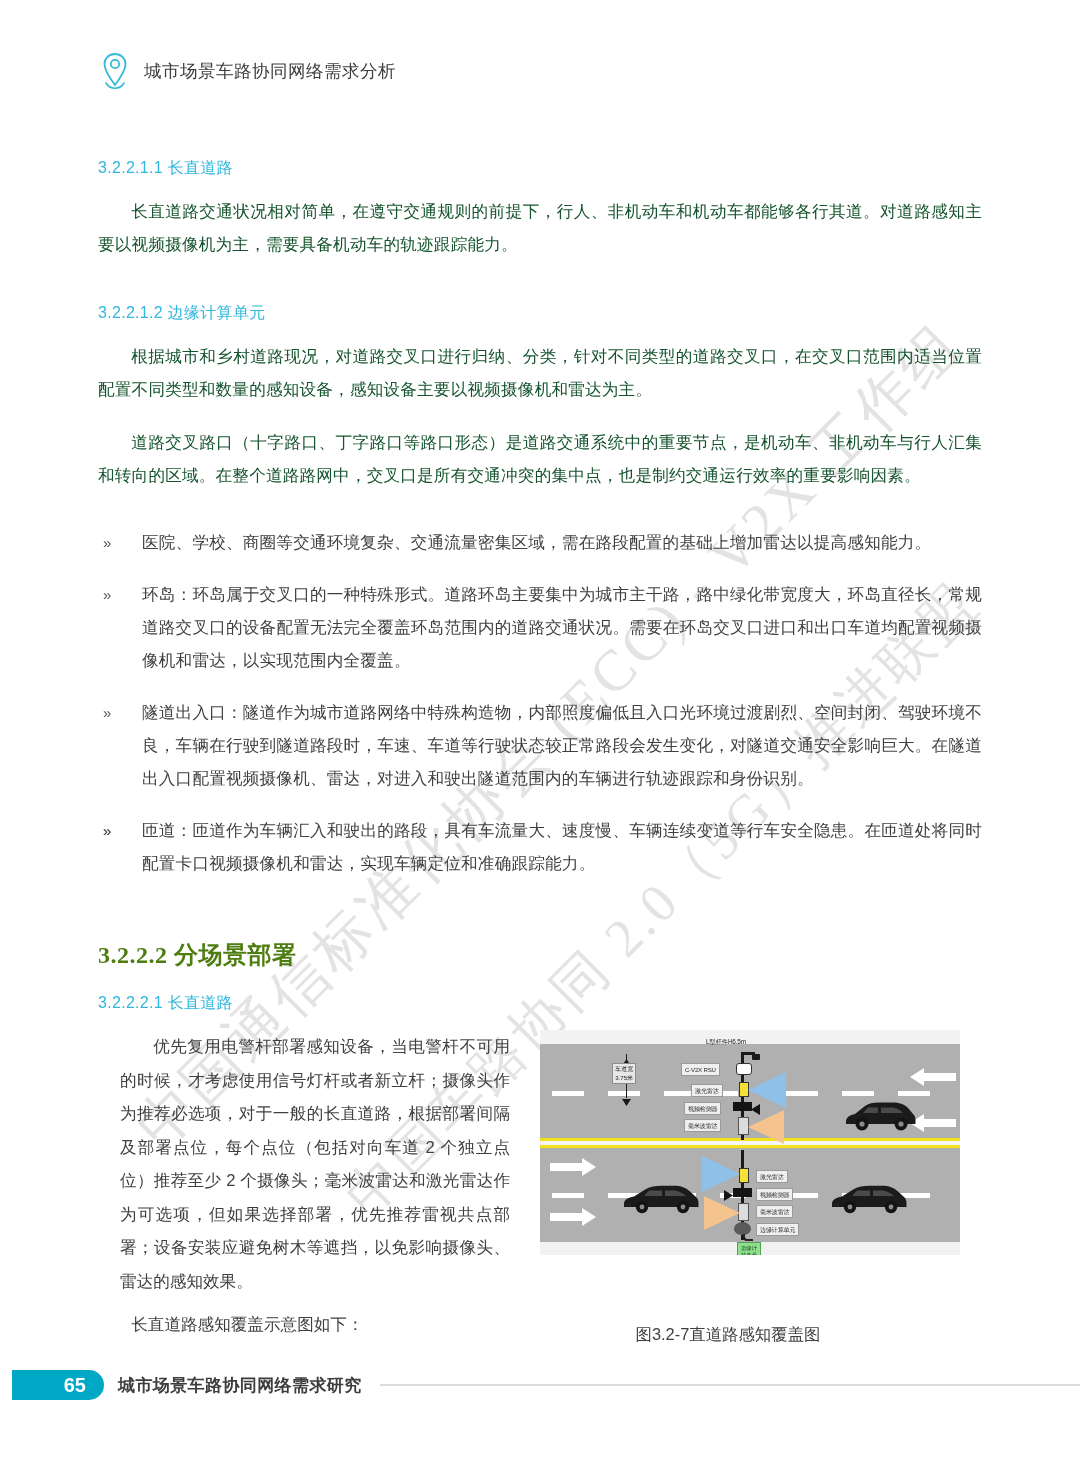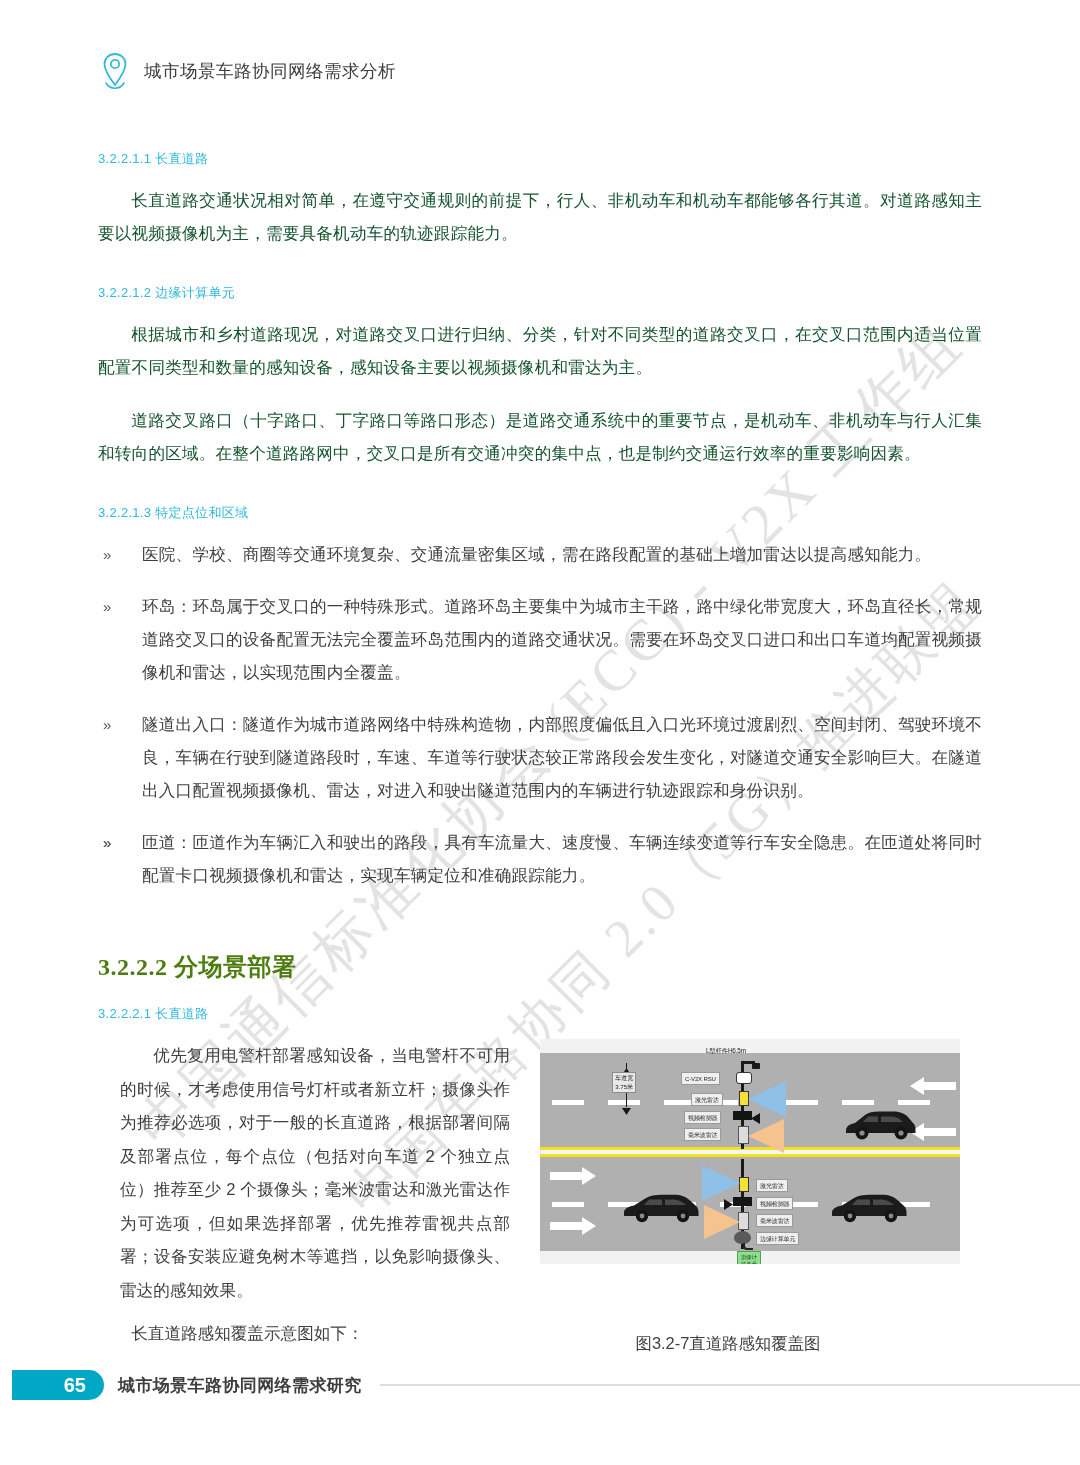--- a/index.html
+++ b/index.html
@@ -63,24 +63,24 @@
 
   
   .content {
     position: absolute;
     left: 98px;
     top: 150px;
     width: 884px;
   }
 
   h3.sub-head {
-    font-size: 13px;
+    font-size: 16px;
     font-weight: normal;
     color: #2fb7dd;
-    margin: 0 0 16px 0;
+    margin: 8px 0 16px 0;
     letter-spacing: 0.3px;
   }
   h2.main-head {
     font-size: 24px;
     font-weight: bold;
     color: #4d7c0f;
     margin: 0 0 22px 0;
     letter-spacing: 0.5px;
     font-family: Liberation Serif, serif;
   }
@@ -325,21 +325,20 @@
     <p class="body-text">长直道路交通状况相对简单，在遵守交通规则的前提下，行人、非机动车和机动车都能够各行其道。对道路感知主要以视频摄像机为主，需要具备机动车的轨迹跟踪能力。</p>
 
     <div class="spacer-14"></div>
 
     <h3 class="sub-head">3.2.2.1.2 边缘计算单元</h3>
     <p class="body-text">根据城市和乡村道路现况，对道路交叉口进行归纳、分类，针对不同类型的道路交叉口，在交叉口范围内适当位置配置不同类型和数量的感知设备，感知设备主要以视频摄像机和雷达为主。</p>
     <p class="body-text">道路交叉路口（十字路口、丁字路口等路口形态）是道路交通系统中的重要节点，是机动车、非机动车与行人汇集和转向的区域。在整个道路路网中，交叉口是所有交通冲突的集中点，也是制约交通运行效率的重要影响因素。</p>
 
     <div class="spacer-14"></div>
 
-    <h3 class="sub-head">3.2.2.1.3 特定点位和区域</h3>
     <ul class="bullets">
       <li>
         <span class="marker">»</span>
         <span>医院、学校、商圈等交通环境复杂、交通流量密集区域，需在路段配置的基础上增加雷达以提高感知能力。</span>
       </li>
       <li>
         <span class="marker">»</span>
         <span>环岛：环岛属于交叉口的一种特殊形式。道路环岛主要集中为城市主干路，路中绿化带宽度大，环岛直径长，常规道路交叉口的设备配置无法完全覆盖环岛范围内的道路交通状况。需要在环岛交叉口进口和出口车道均配置视频摄像机和雷达，以实现范围内全覆盖。</span>
       </li>
       <li>

